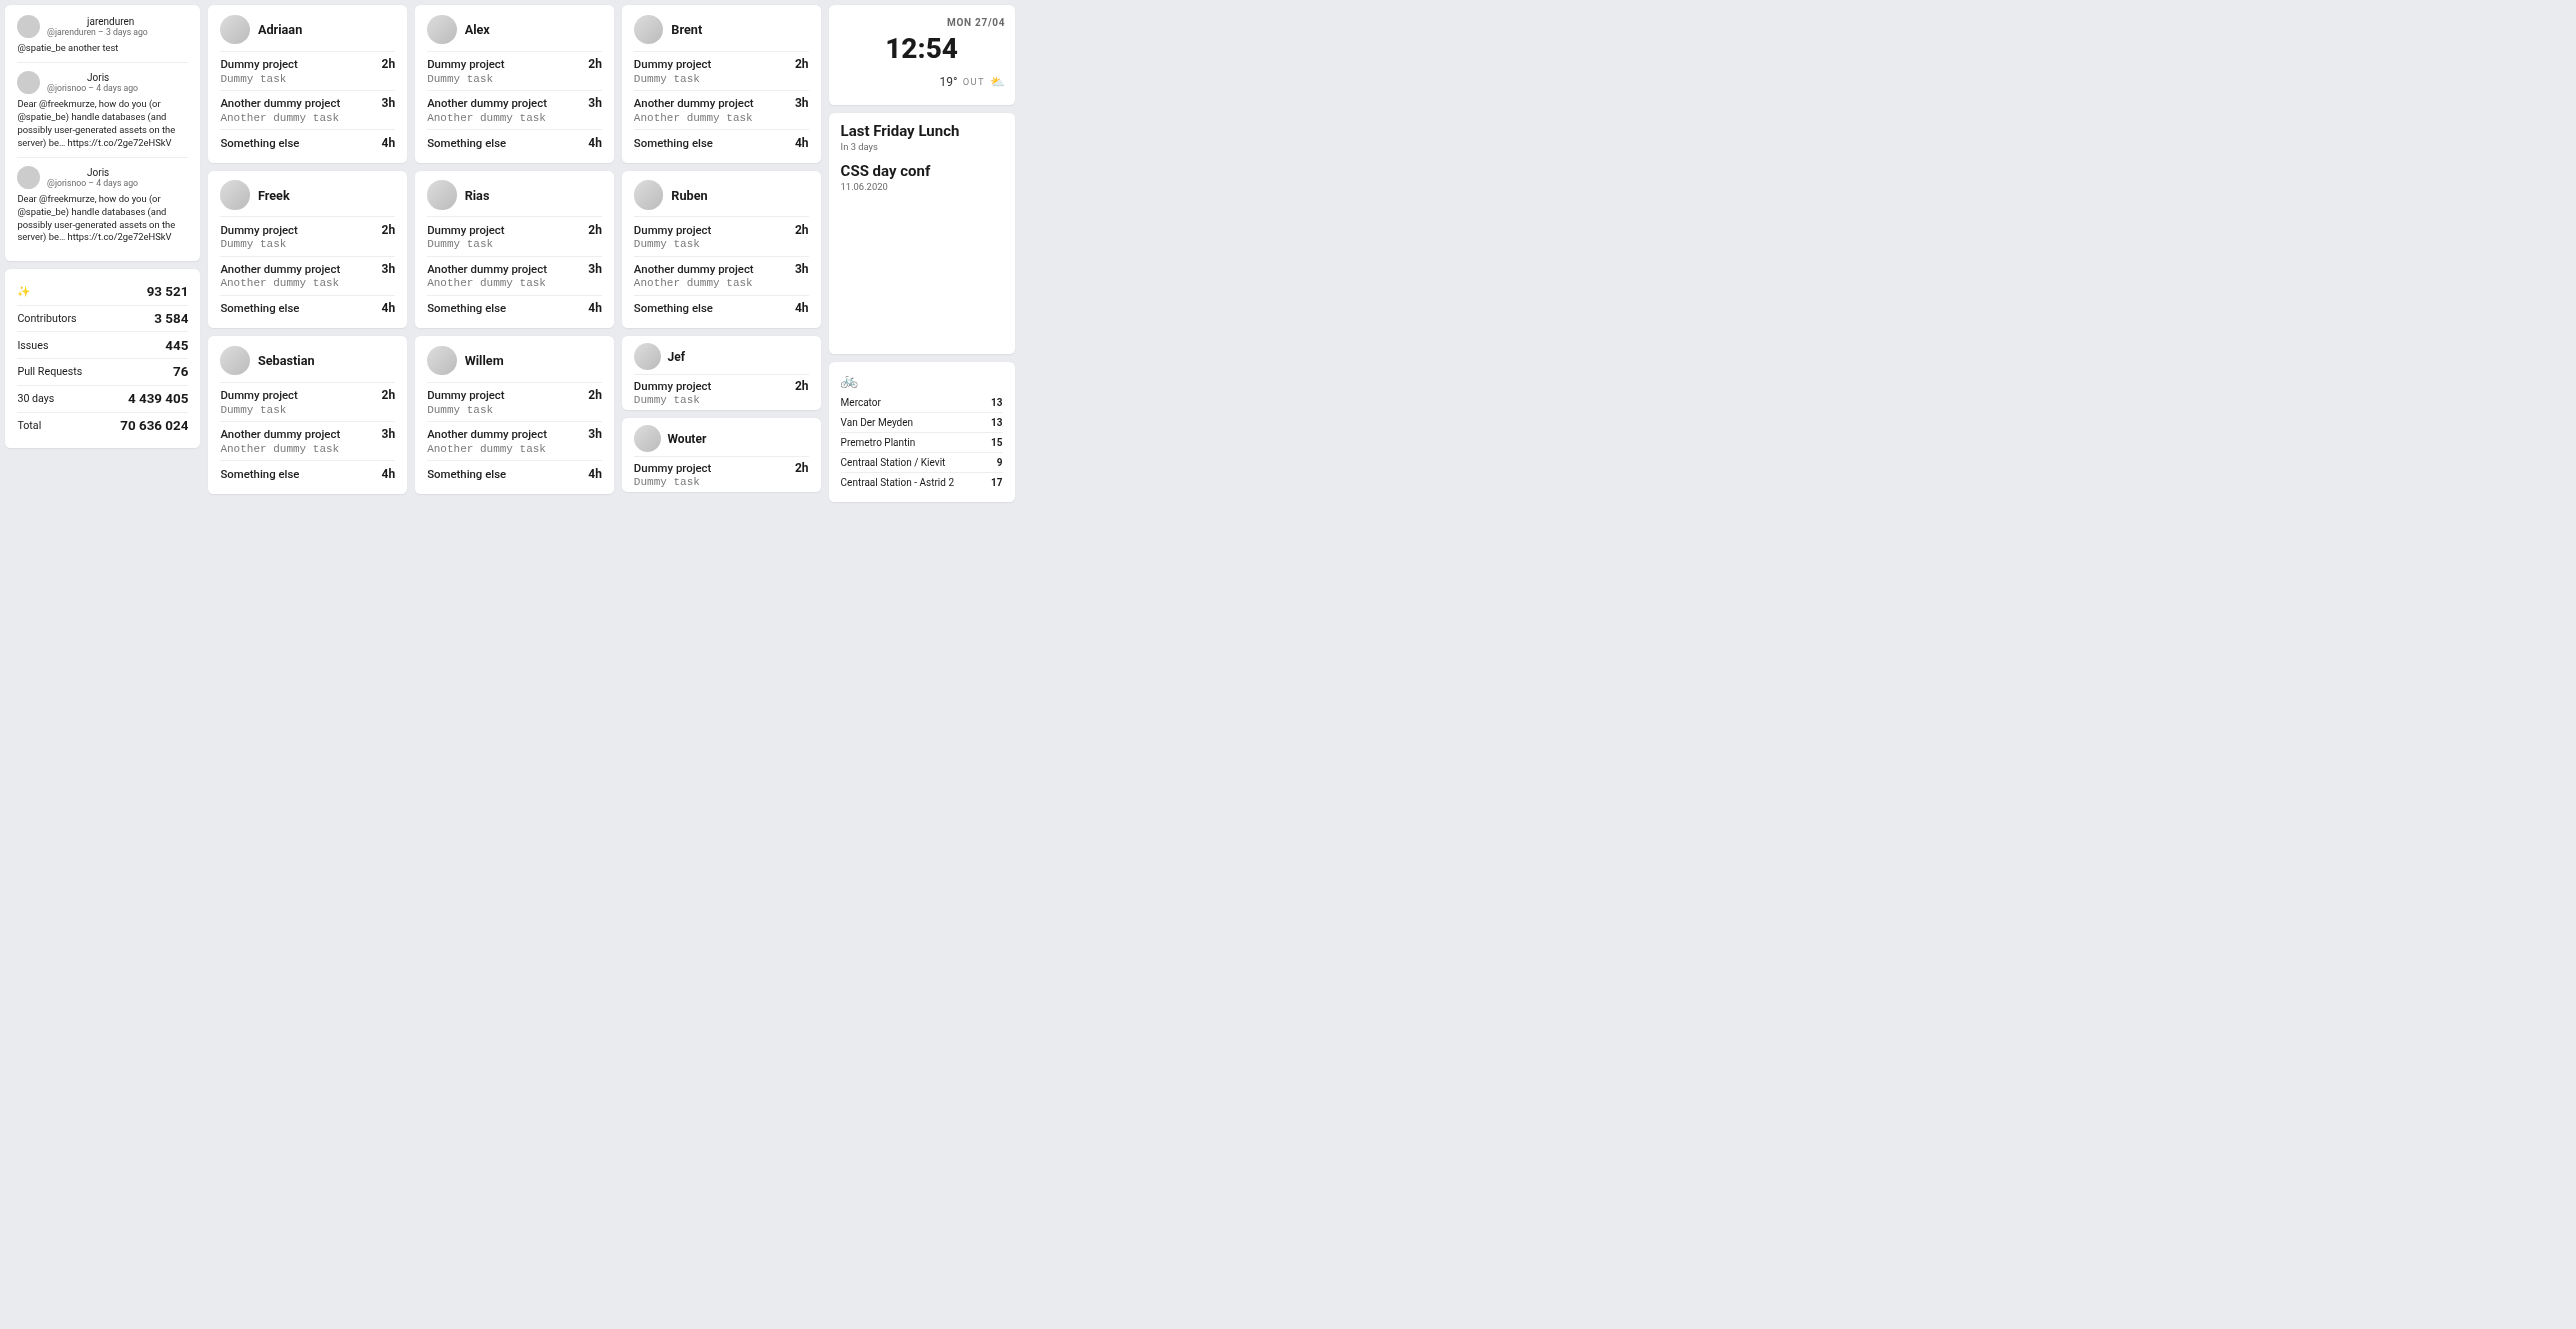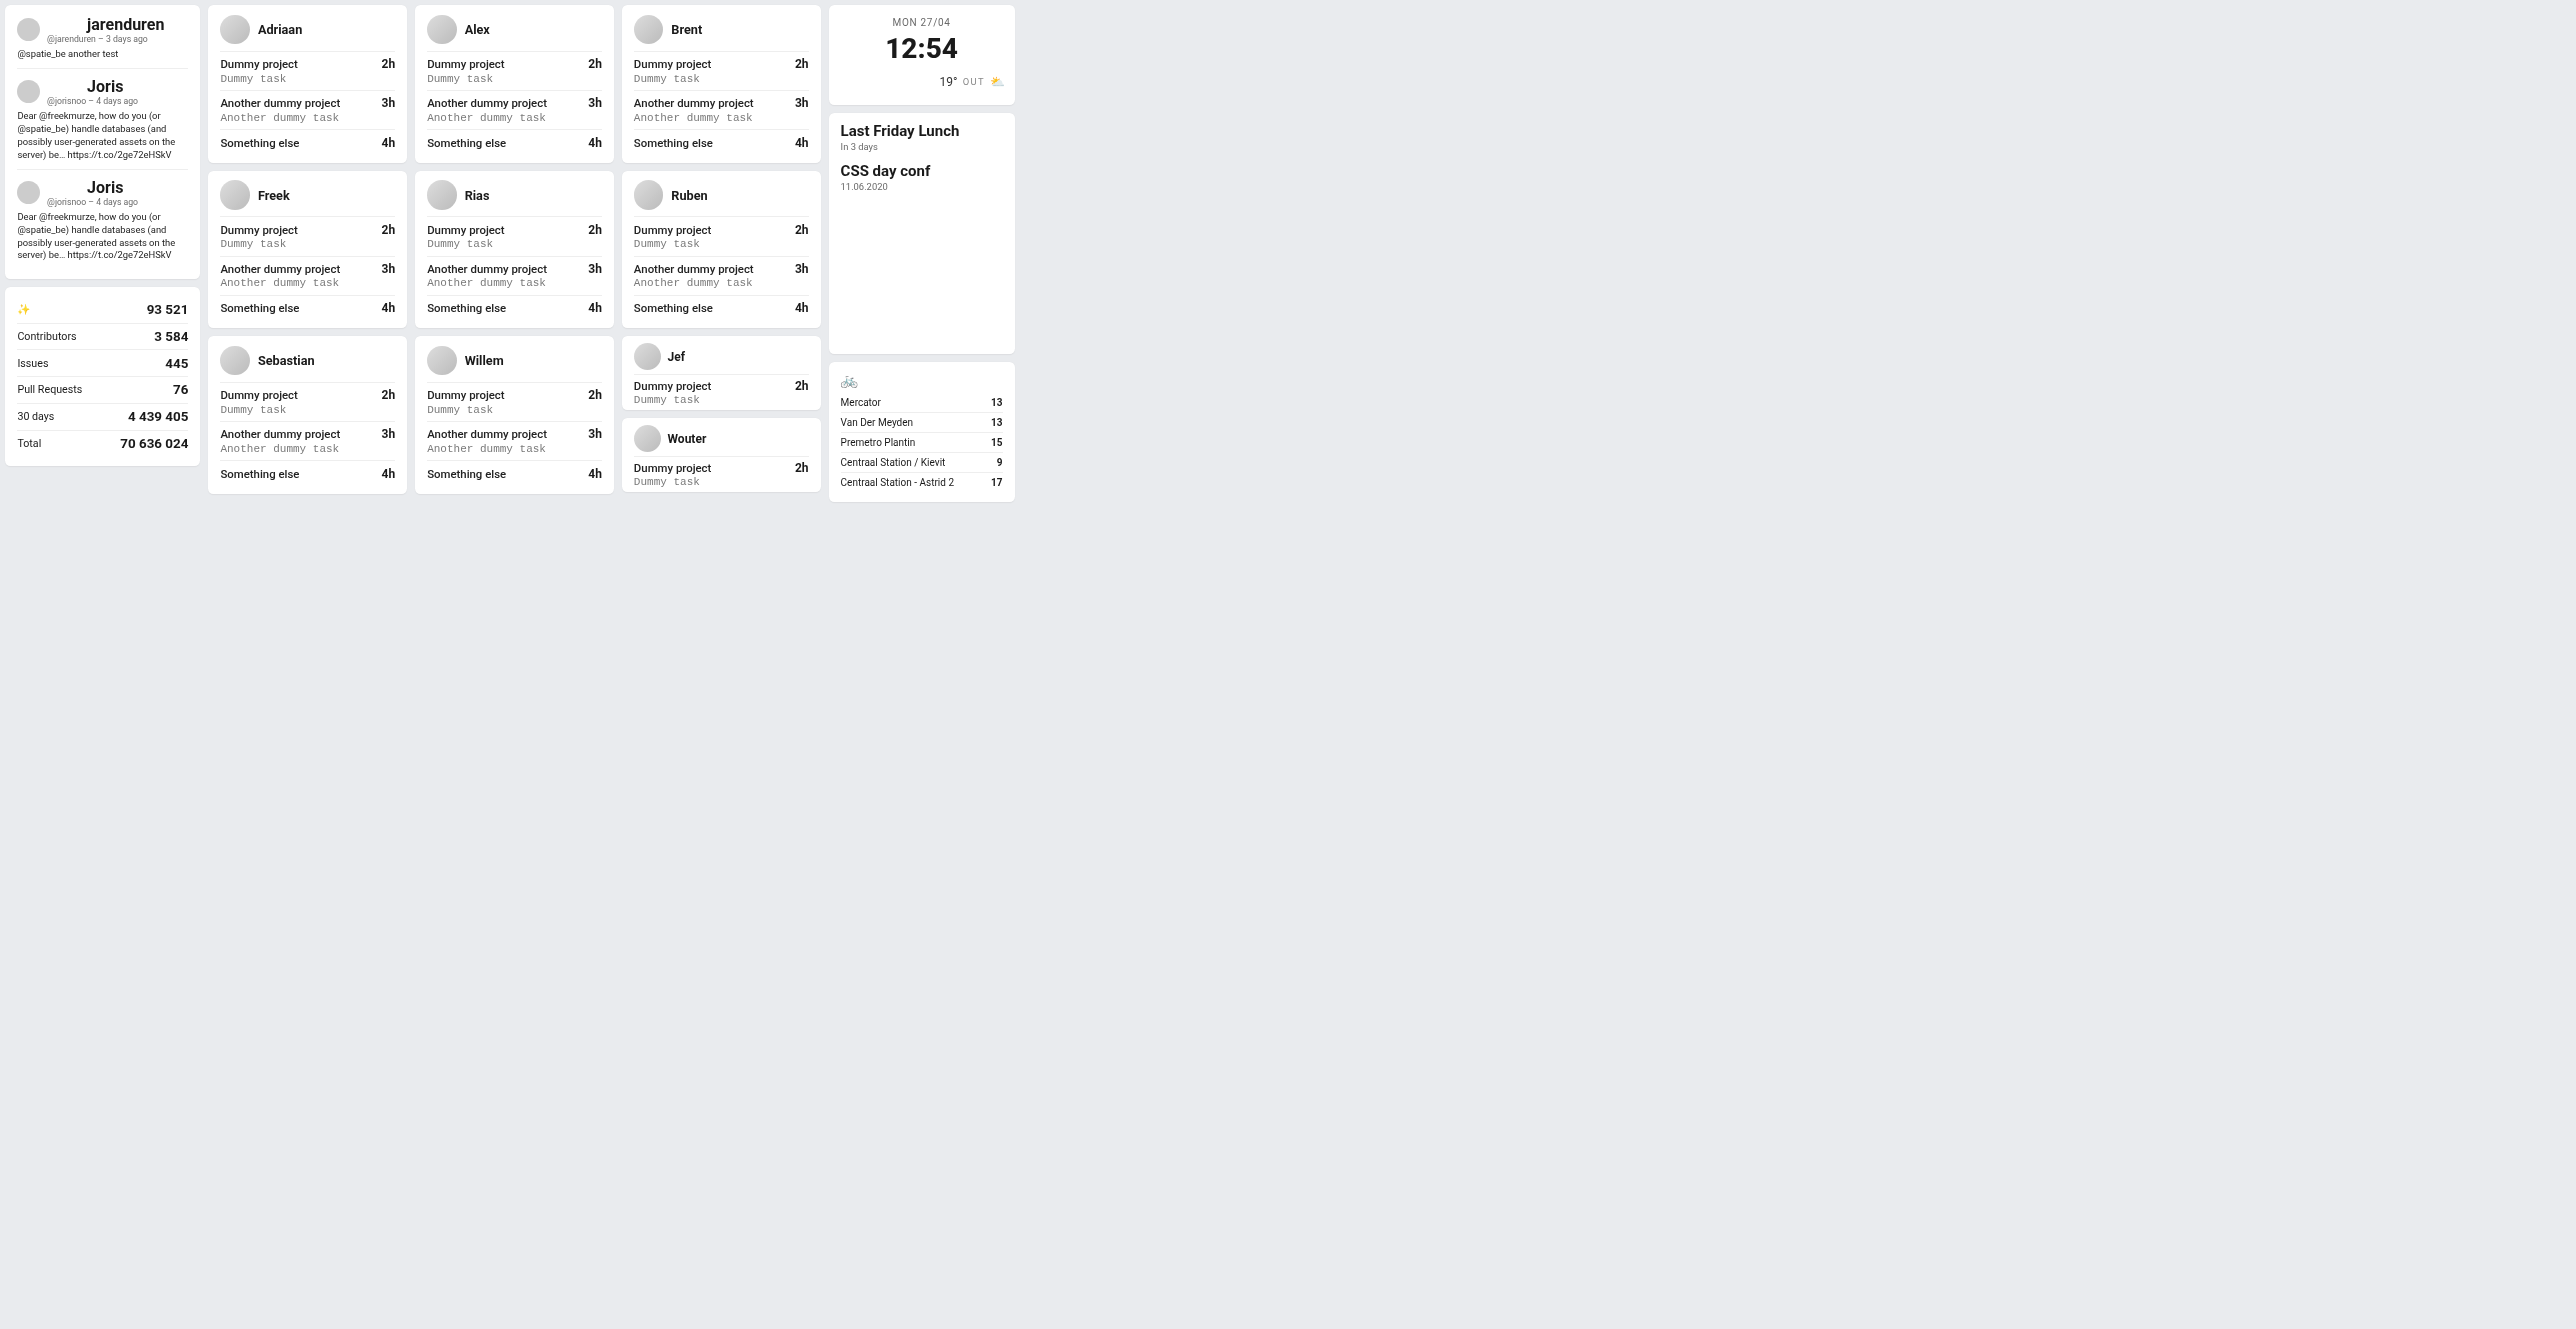--- a/index.html
+++ b/index.html
@@ -24,21 +24,21 @@
     border-radius: 5.4px;
     box-shadow: 0 0.7px 1.3px rgba(0,0,0,.06);
     padding: 9.4px 12px;
   }
 
   
   .tweet { border-bottom: 0.7px solid #eee; padding-bottom: 8px; margin-bottom: 8px; }
   .tweet:last-child { border-bottom: none; margin-bottom: 0; }
   .tweet-head { display: flex; gap: 6.7px; align-items: center; margin-bottom: 4px; }
   .tweet-av { width: 23px; height: 23px; border-radius: 50%; background: #ccc; flex-shrink: 0; }
-  .tweet-name { font-weight: 700; font-size: 16px; padding-left: 40px; }
+  .tweet-name { font-weight: 400; font-size: 10px; padding-left: 40px; }
   .tweet-meta { font-size: 8.7px; color: #6a6a6a; }
   .tweet-body { font-size: 9.4px; line-height: 1.35; color: #222; }
 
   
   .stat-row { display: flex; justify-content: space-between; align-items: center; padding: 5.4px 0; border-bottom: 0.7px solid #eee; }
   .stat-row:last-child { border-bottom: none; }
   .stat-label { font-size: 10.7px; }
   .stat-value { font-size: 13.4px; font-weight: 700; font-variant-numeric: tabular-nums; }
 
   
@@ -47,21 +47,21 @@
   .person-av { width: 29.5px; height: 29.5px; border-radius: 50%; background: linear-gradient(135deg,#ddd,#bbb); flex-shrink:0; }
   .person-name { font-weight: 700; font-size: 12.7px; }
   .task-row { display: flex; justify-content: space-between; align-items: flex-start; padding: 5.4px 0; border-top: 0.7px solid #eee; }
   .task-row:first-of-type { border-top: none; }
   .task-title { font-size: 11.4px; font-weight: 500; color: #222; }
   .task-sub { font-size: 11px; color: #7a7a7a; margin-top: 1.3px; font-family: Liberation Mono, monospace; }
   .task-hours { font-size: 12px; font-weight: 700; }
 
   
   .clock-card { text-align: center; padding: 12px 9.4px 16px; }
-  .clock-date { font-size: 10px; font-weight: 400; color: #6a6a6a; letter-spacing: 0.7px; }
+  .clock-date { font-size: 10px; font-weight: 700; color: #6a6a6a; letter-spacing: 0.7px; text-align: right; }
   .clock-time { font-size: 28px; font-weight: 800; margin: 4px 0 9.4px; }
   .clock-weather { font-size: 12px; color: #333; display: flex; justify-content: flex-end; align-items: center; gap: 5.4px; }
   .weather-out { color: #888; font-size: 9.4px; letter-spacing: 1.3px; }
 
   .events-card { flex: 1; }
   .event { margin-bottom: 9.4px; }
   .event-title { font-weight: 700; font-size: 15px; }
   .event-sub { font-size: 9.4px; color: #6a6a6a; margin-top: 1.3px; }
 
   .velo-row { display: flex; justify-content: space-between; padding: 4px 0; border-bottom: 0.7px solid #eee; font-size: 10px; }

